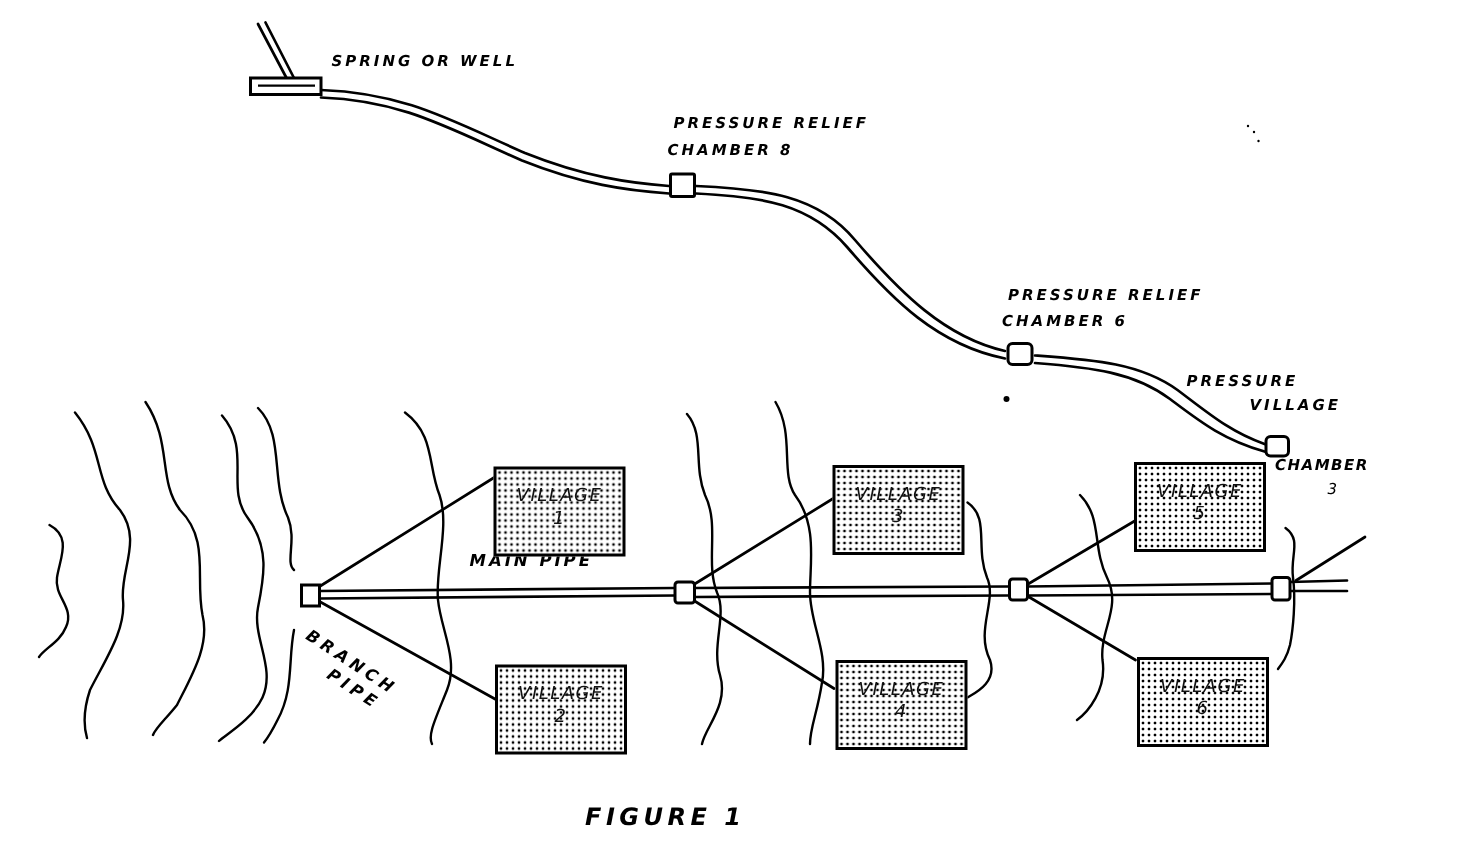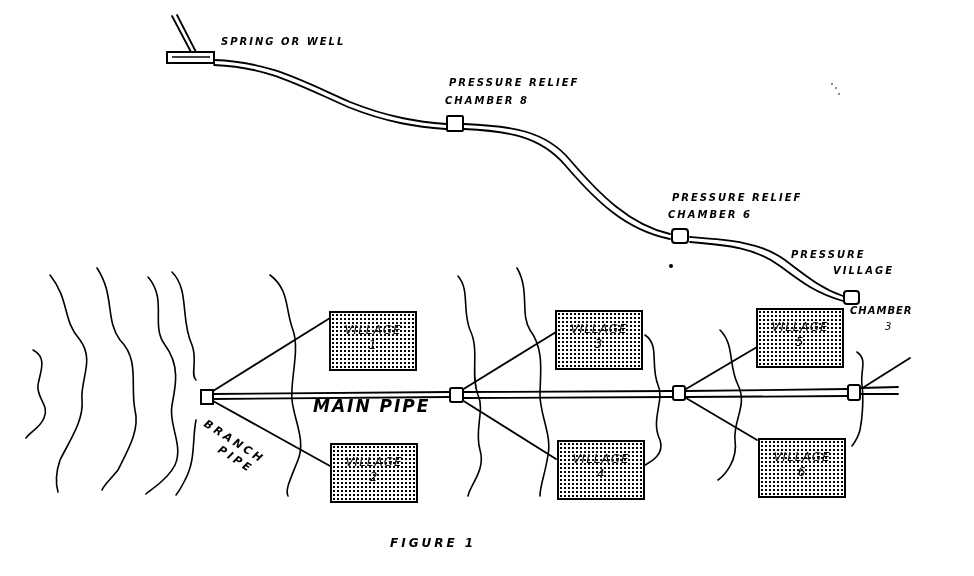--- a/index.html
+++ b/index.html
@@ -1,20 +1,20 @@
 <!DOCTYPE html>
 <html><head>
 <meta charset="utf-8">
 <style>
   html, body { margin:0; padding:0; background:#ffffff; }
   body { width:974px; height:576px; position:relative; overflow:hidden; }
   #diagram { position:absolute; left:0; top:0; width:974px; height:576px; }
   .lbl { position:absolute; font-family:"DejaVu Sans", sans-serif; font-weight:bold; font-style:italic; color:#000; font-size:10px; letter-spacing:2px; white-space:nowrap; line-height:1; }
   .vlbl { position:absolute; font-family:"DejaVu Sans", sans-serif; font-weight:normal; font-style:italic; font-size:12px; color:#111; text-align:center; letter-spacing:1px; line-height:1.25; }
-  .fig { font-size:12px; letter-spacing:3px; }
+  .fig { font-size:16px; letter-spacing:3px; }
   .village { position:absolute; width:88px; height:60px; border:2.5px solid #000;
     background-color:#fff;
     background-image: radial-gradient(#000 0.9px, transparent 1.1px);
     background-size:4px 4px; box-sizing:border-box; }
   .village .vlbl { left:0; right:0; top:10px; background:transparent; }
 </style>
 </head>
 <body>
 
 <svg id="diagram" viewBox="0 0 974 576" xmlns="http://www.w3.org/2000/svg">
@@ -109,21 +109,21 @@
 <div class="lbl" style="left:445px;top:96px;">CHAMBER 8</div>
 
 <div class="lbl" style="left:672px;top:193px;">PRESSURE RELIEF</div>
 <div class="lbl" style="left:668px;top:210px;">CHAMBER 6</div>
 
 <div class="lbl" style="left:791px;top:250px;">PRESSURE</div>
 <div class="lbl" style="left:833px;top:266px;">VILLAGE</div>
 <div class="lbl" style="left:850px;top:306px;letter-spacing:1px;font-weight:bold;">CHAMBER</div>
 <div class="lbl" style="left:885px;top:322px;font-weight:normal;">3</div>
 
-<div class="lbl" style="left:313px;top:398px;font-size:17px;">MAIN PIPE</div>
+<div class="lbl" style="left:313px;top:368px;font-size:11px;">MAIN PIPE</div>
 
 <div class="lbl" style="left:208px;top:418px;font-size:11px;transform:rotate(33deg);transform-origin:left top;letter-spacing:3px;">
   <span>BRANCH</span>
 </div>
 <div class="lbl" style="left:222px;top:444px;font-size:11px;transform:rotate(33deg);transform-origin:left top;letter-spacing:3px;">
   <span>PIPE</span>
 </div>
 
 <div class="village" style="left:329px;top:311px;">
   <div class="vlbl"><span>VILLAGE</span><br><span>1</span></div>

